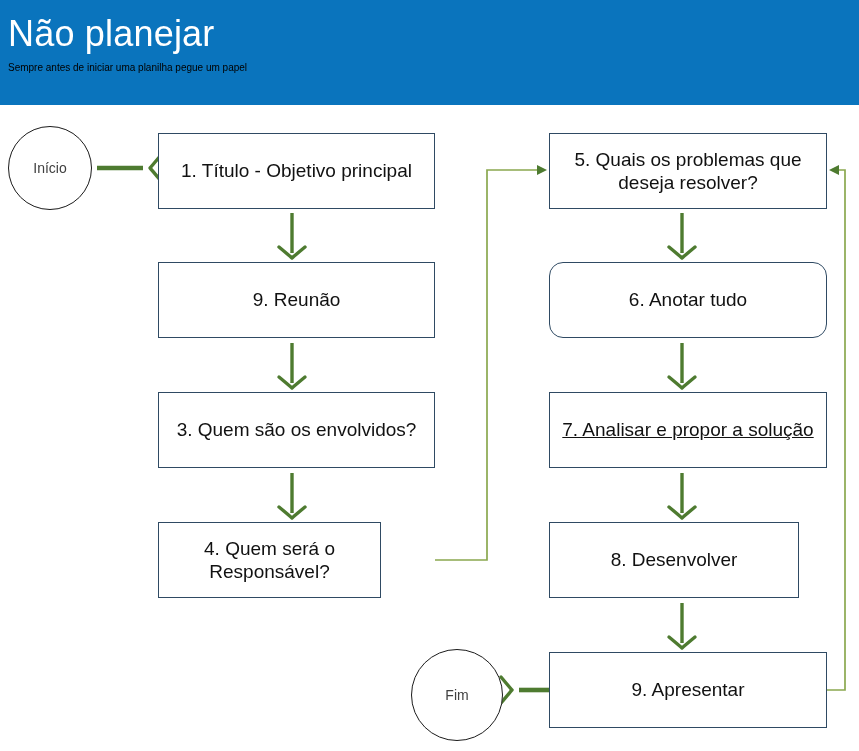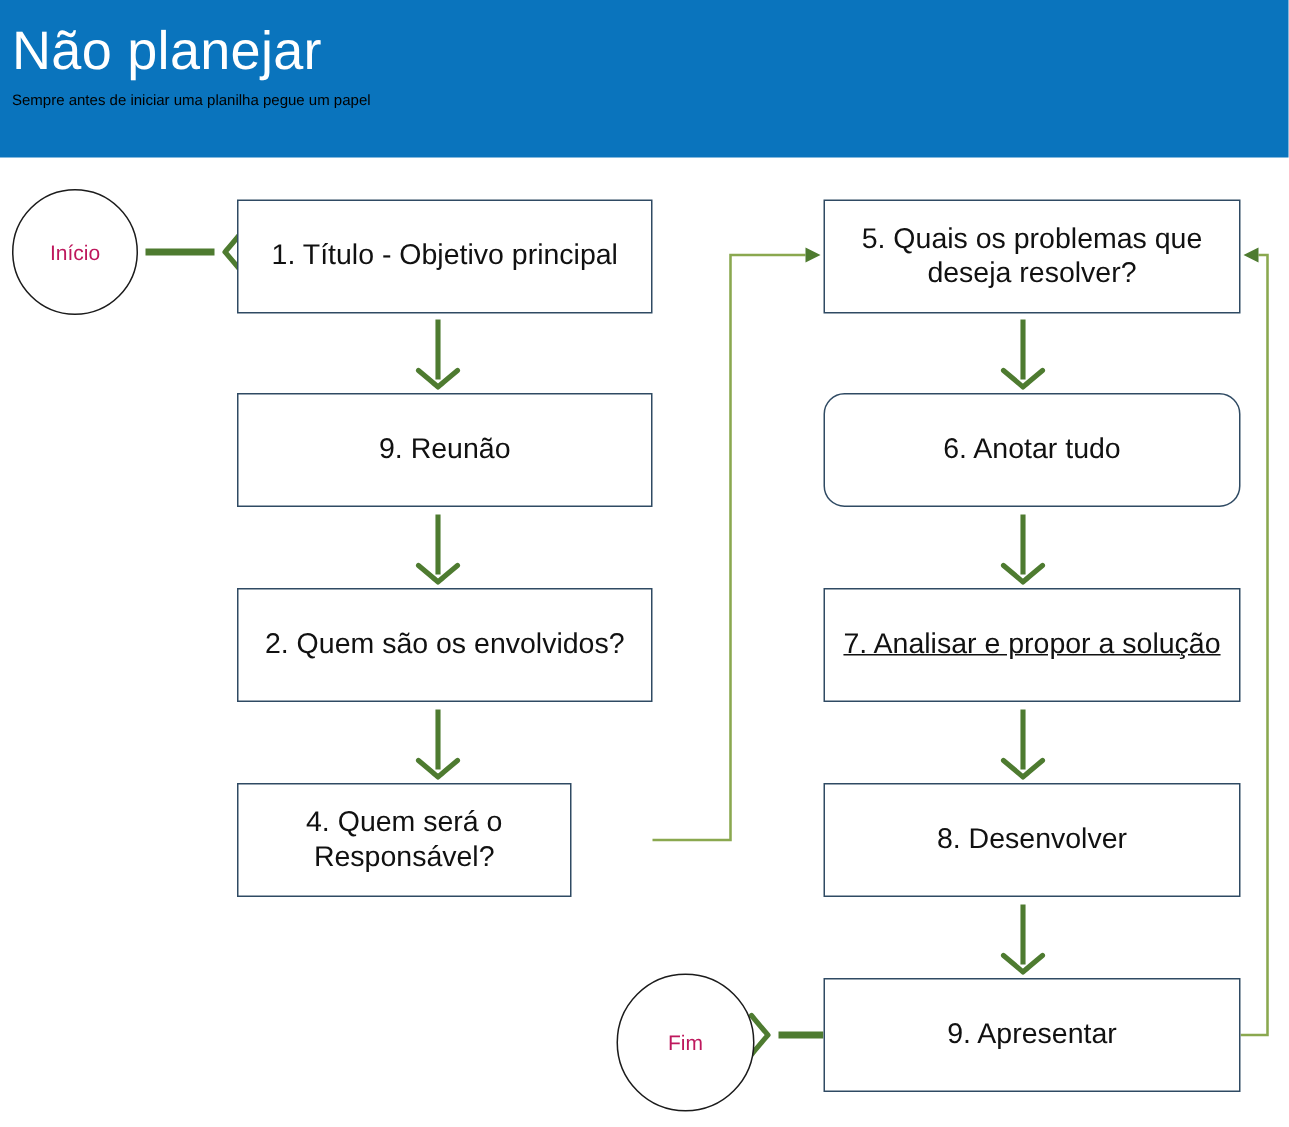--- a/index.html
+++ b/index.html
@@ -44,21 +44,21 @@
   }
   .node span{display:block;}
 
   
   .term{
     position:absolute;box-sizing:border-box;
     border:1.4px solid #1b1b1b;
     border-radius:50%;
     background:#ffffff;
     display:flex;align-items:center;justify-content:center;
-    color:#be185d;font-size:14px;
+    color:#404040;font-size:14px;
   }
 </style>
 </head>
 <body>
 
 <div id="slide">
 
   <div class="header">
     <div class="header-title">Não planejar</div>
     <div class="header-subtitle">Sempre antes de iniciar uma planilha pegue um papel</div>
@@ -134,36 +134,36 @@
       <span>Início</span>
     </div>
 
     <div class="node" style="left:158px;top:28px;width:277px;height:76px;">
       <span>1. Título - Objetivo principal</span>
     </div>
     <div class="node" style="left:158px;top:157px;width:277px;height:76px;">
       <span>9. Reunão</span>
     </div>
     <div class="node" style="left:158px;top:287px;width:277px;height:76px;">
-      <span>2. Quem são os envolvidos?</span>
+      <span>3. Quem são os envolvidos?</span>
     </div>
     <div class="node" style="left:158px;top:417px;width:223px;height:76px;">
       <span>4. Quem será o Responsável?</span>
     </div>
 
     <div class="node" style="left:549px;top:28px;width:278px;height:76px;">
       <span>5. Quais os problemas que deseja resolver?</span>
     </div>
     <div class="node" style="left:549px;top:157px;width:278px;height:76px;border-radius:14px;">
       <span>6. Anotar tudo</span>
     </div>
     <div class="node" style="left:549px;top:287px;width:278px;height:76px;text-decoration:underline;">
       <span>7. Analisar e propor a solução</span>
     </div>
-    <div class="node" style="left:549px;top:417px;width:278px;height:76px;">
+    <div class="node" style="left:549px;top:417px;width:250px;height:76px;">
       <span>8. Desenvolver</span>
     </div>
     <div class="node" style="left:549px;top:547px;width:278px;height:76px;">
       <span>9. Apresentar</span>
     </div>
 
     <div class="term" style="left:411px;top:544px;width:92px;height:92px;">
       <span>Fim</span>
     </div>
 

